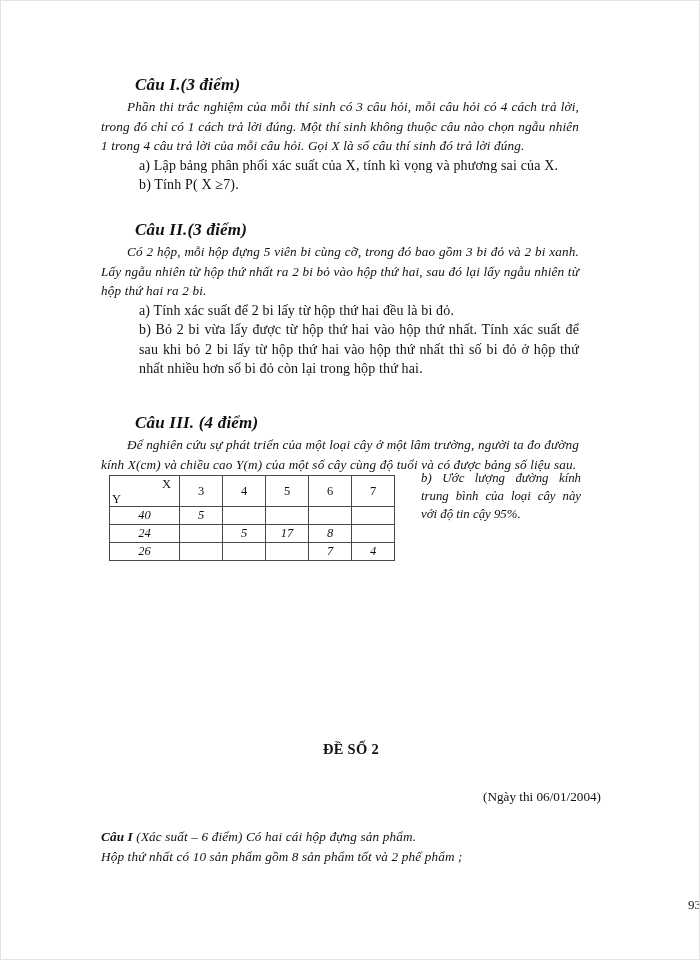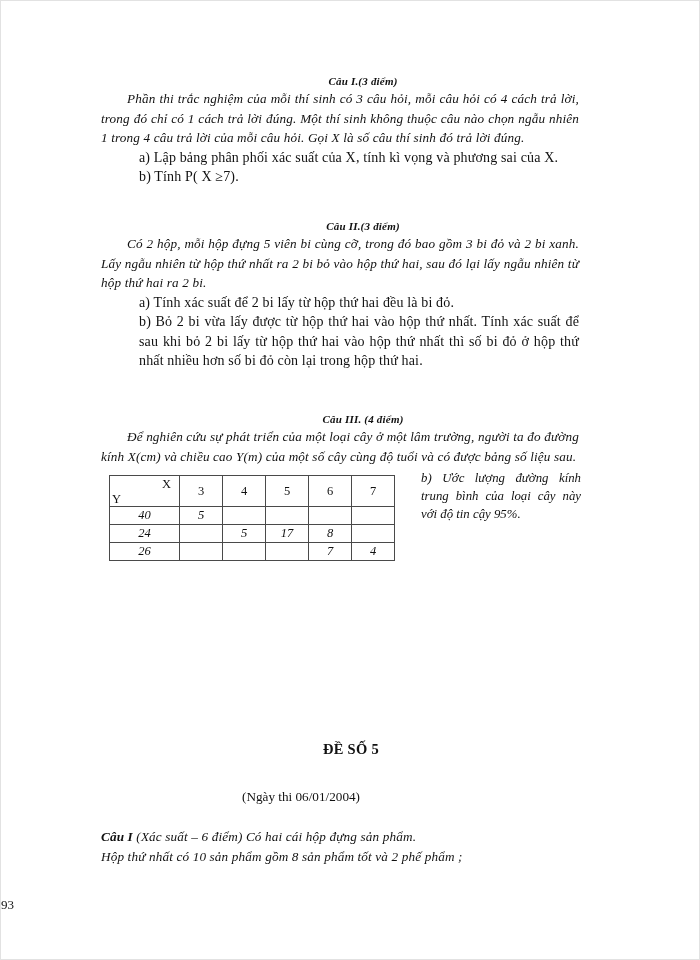--- a/index.html
+++ b/index.html
@@ -22,24 +22,23 @@
     position: absolute;
     left: 100px;
     top: 74px;
     width: 478px;
   }
 
   
   .q-head {
     font-weight: bold;
     font-style: italic;
-    font-size: 11px;
-    margin: 0 0 2px 46px;
+    font-size: 17px;
+    margin: 0 0 2px 34px;
     letter-spacing: 0.2px;
-    text-align: center;
   }
   .para {
     font-style: italic;
     font-size: 13.2px;
     line-height: 19.5px;
     text-align: justify;
     margin: 0;
     letter-spacing: 0.15px;
   }
   .para.indent {
@@ -146,35 +145,35 @@
     font-weight: bold;
     font-size: 14.5px;
     font-family: "Liberation Serif", "DejaVu Serif", serif;
     letter-spacing: 0.3px;
   }
   .ngay-thi {
     position: absolute;
     left: 0;
     top: 788px;
     width: 600px;
-    text-align: center;
+    text-align: right;
     font-size: 13.2px;
   }
   .block-4 {
     position: absolute;
     left: 100px;
     top: 826px;
     width: 478px;
   }
   .pageno {
     position: absolute;
     left: 0;
     top: 896px;
     width: 700px;
-    text-align: left;
+    text-align: right;
     font-size: 13px;
   }
 </style>
 </head>
 <body>
 
 <div class="page">
   <div class="content">
 
     <div class="block-1">
@@ -237,21 +236,21 @@
         </tbody>
       </table>
 
       <div class="side-notes">
         <p>b) Ước lượng đường kính trung bình của loại cây này với độ tin cậy 95%.</p>
       </div>
     </div>
 
   </div>
 
-  <div class="de-so">ĐỀ SỐ 5</div>
+  <div class="de-so">ĐỀ SỐ 2</div>
   <div class="ngay-thi">(Ngày thi 06/01/2004)</div>
 
   <div class="block-4">
     <p class="para"><b>Câu I</b> (Xác suất – 6 điểm) Có hai cái hộp đựng sản phẩm.</p>
     <p class="para">Hộp thứ nhất có  10 sản phẩm gồm 8 sản phẩm tốt và 2 phế phẩm ;</p>
   </div>
 
   <div class="pageno">93</div>
 </div>
 

